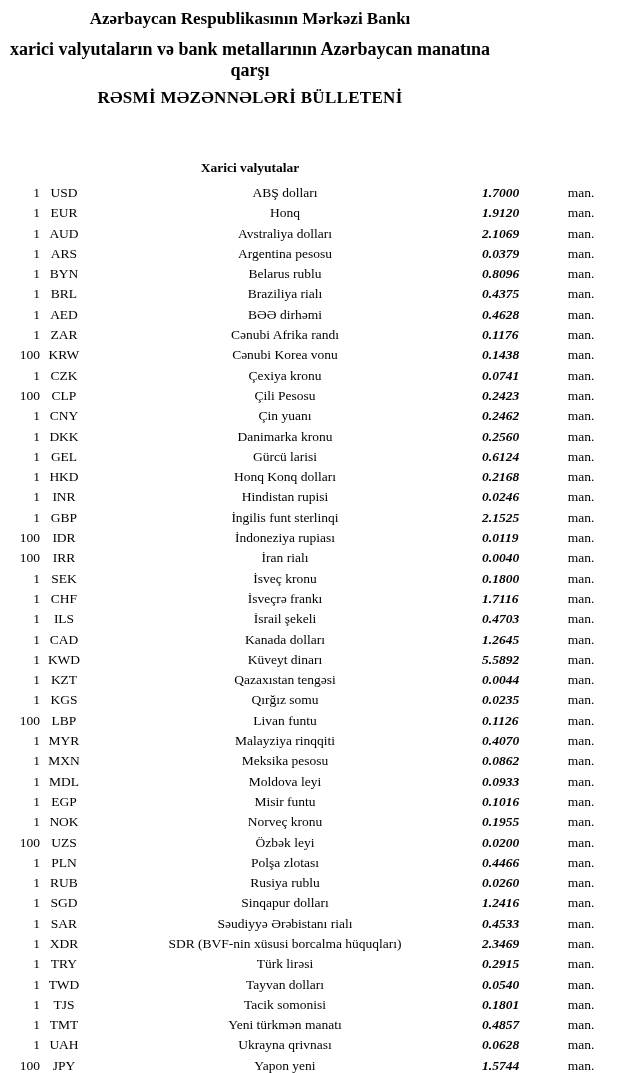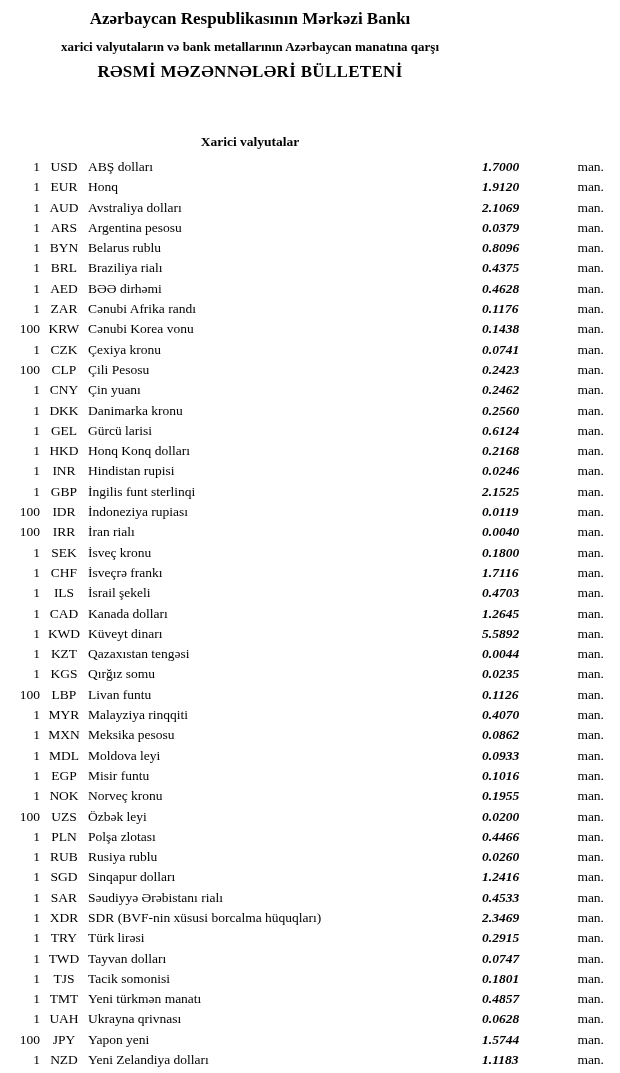--- a/index.html
+++ b/index.html
@@ -18,21 +18,21 @@
     font-size: 17px;
     font-weight: bold;
     margin-bottom: 10px;
   }
   .date-line {
     font-size: 13px;
     font-weight: bold;
     margin-bottom: 7px;
   }
   .subtitle-line {
-    font-size: 13px;
+    font-size: 18px;
     font-weight: bold;
     margin-bottom: 7px;
   }
   .bulletin-line {
     font-size: 17px;
     font-weight: bold;
     letter-spacing: 0.3px;
   }
 
   .section-title {
@@ -53,23 +53,23 @@
     font-size: 13.5px;
     line-height: 20.3px;
     height: 20.3px;
     white-space: nowrap;
     overflow: hidden;
     vertical-align: baseline;
     padding: 0;
   }
   .col-qty  { width: 26px; text-align: right; }
   .col-code { width: 48px; text-align: center; }
-  .col-name { text-align: left; padding-left: 11px; }
+  .col-name { text-align: center; padding-left: 11px; }
   .col-rate { width: 76px; text-align: left; font-weight: bold; font-style: italic; }
-  .col-unit { width: 46px; text-align: right; padding-left: 9px; }
+  .col-unit { width: 46px; text-align: center; padding-left: 9px; }
 </style>
 </head>
 <body>
 
 <div class="page">
 
   <div class="header">
     <div class="title">Azərbaycan Respublikasının Mərkəzi Bankı</div>
     <div class="subtitle-line">xarici valyutaların və bank metallarının Azərbaycan manatına qarşı</div>
     <div class="bulletin-line">RƏSMİ MƏZƏNNƏLƏRİ BÜLLETENİ</div>
@@ -349,21 +349,21 @@
           <td class="col-qty">1</td>
           <td class="col-code">TRY</td>
           <td class="col-name">Türk lirəsi</td>
           <td class="col-rate">0.2915</td>
           <td class="col-unit">man.</td>
         </tr>
         <tr>
           <td class="col-qty">1</td>
           <td class="col-code">TWD</td>
           <td class="col-name">Tayvan dolları</td>
-          <td class="col-rate">0.0747</td>
+          <td class="col-rate">0.0540</td>
           <td class="col-unit">man.</td>
         </tr>
         <tr>
           <td class="col-qty">1</td>
           <td class="col-code">TJS</td>
           <td class="col-name">Tacik somonisi</td>
           <td class="col-rate">0.1801</td>
           <td class="col-unit">man.</td>
         </tr>
         <tr>

